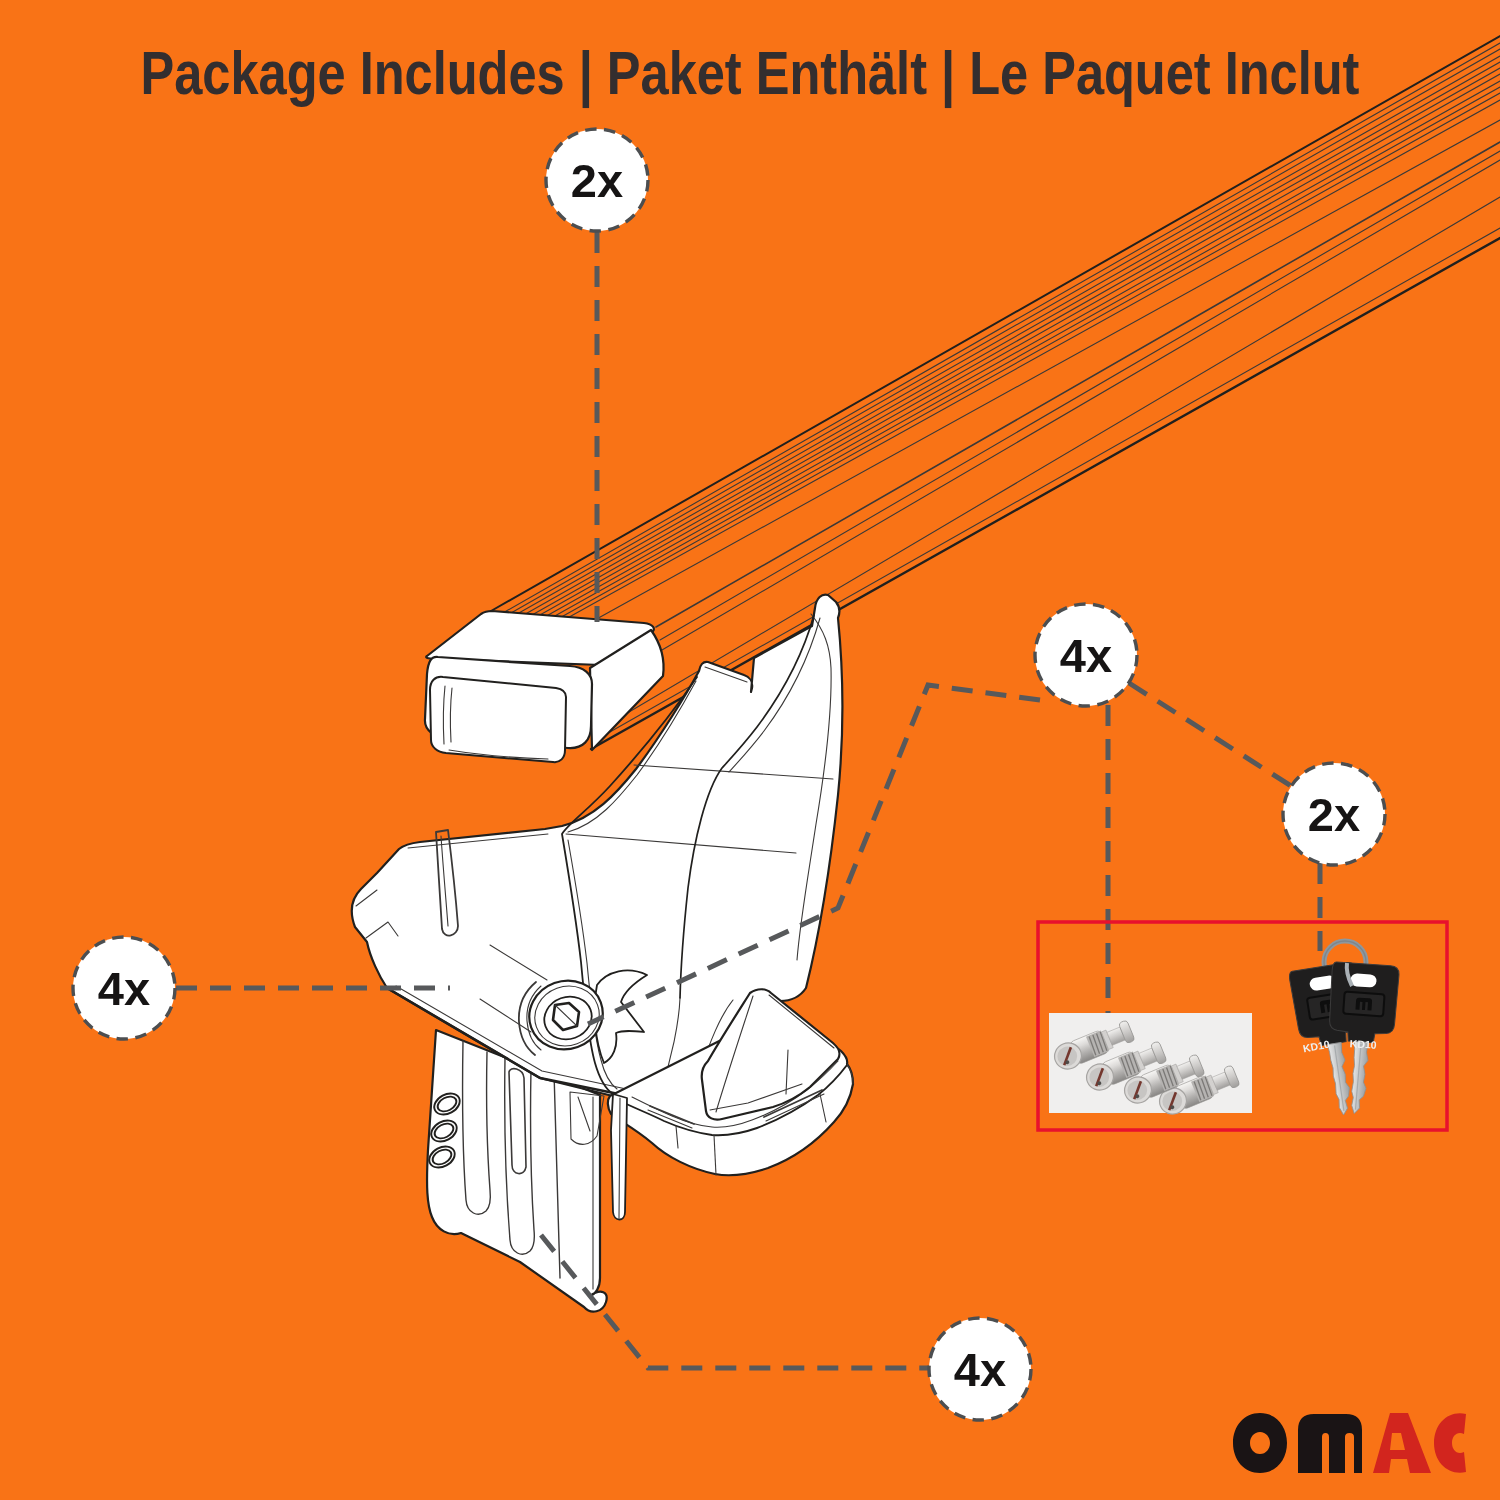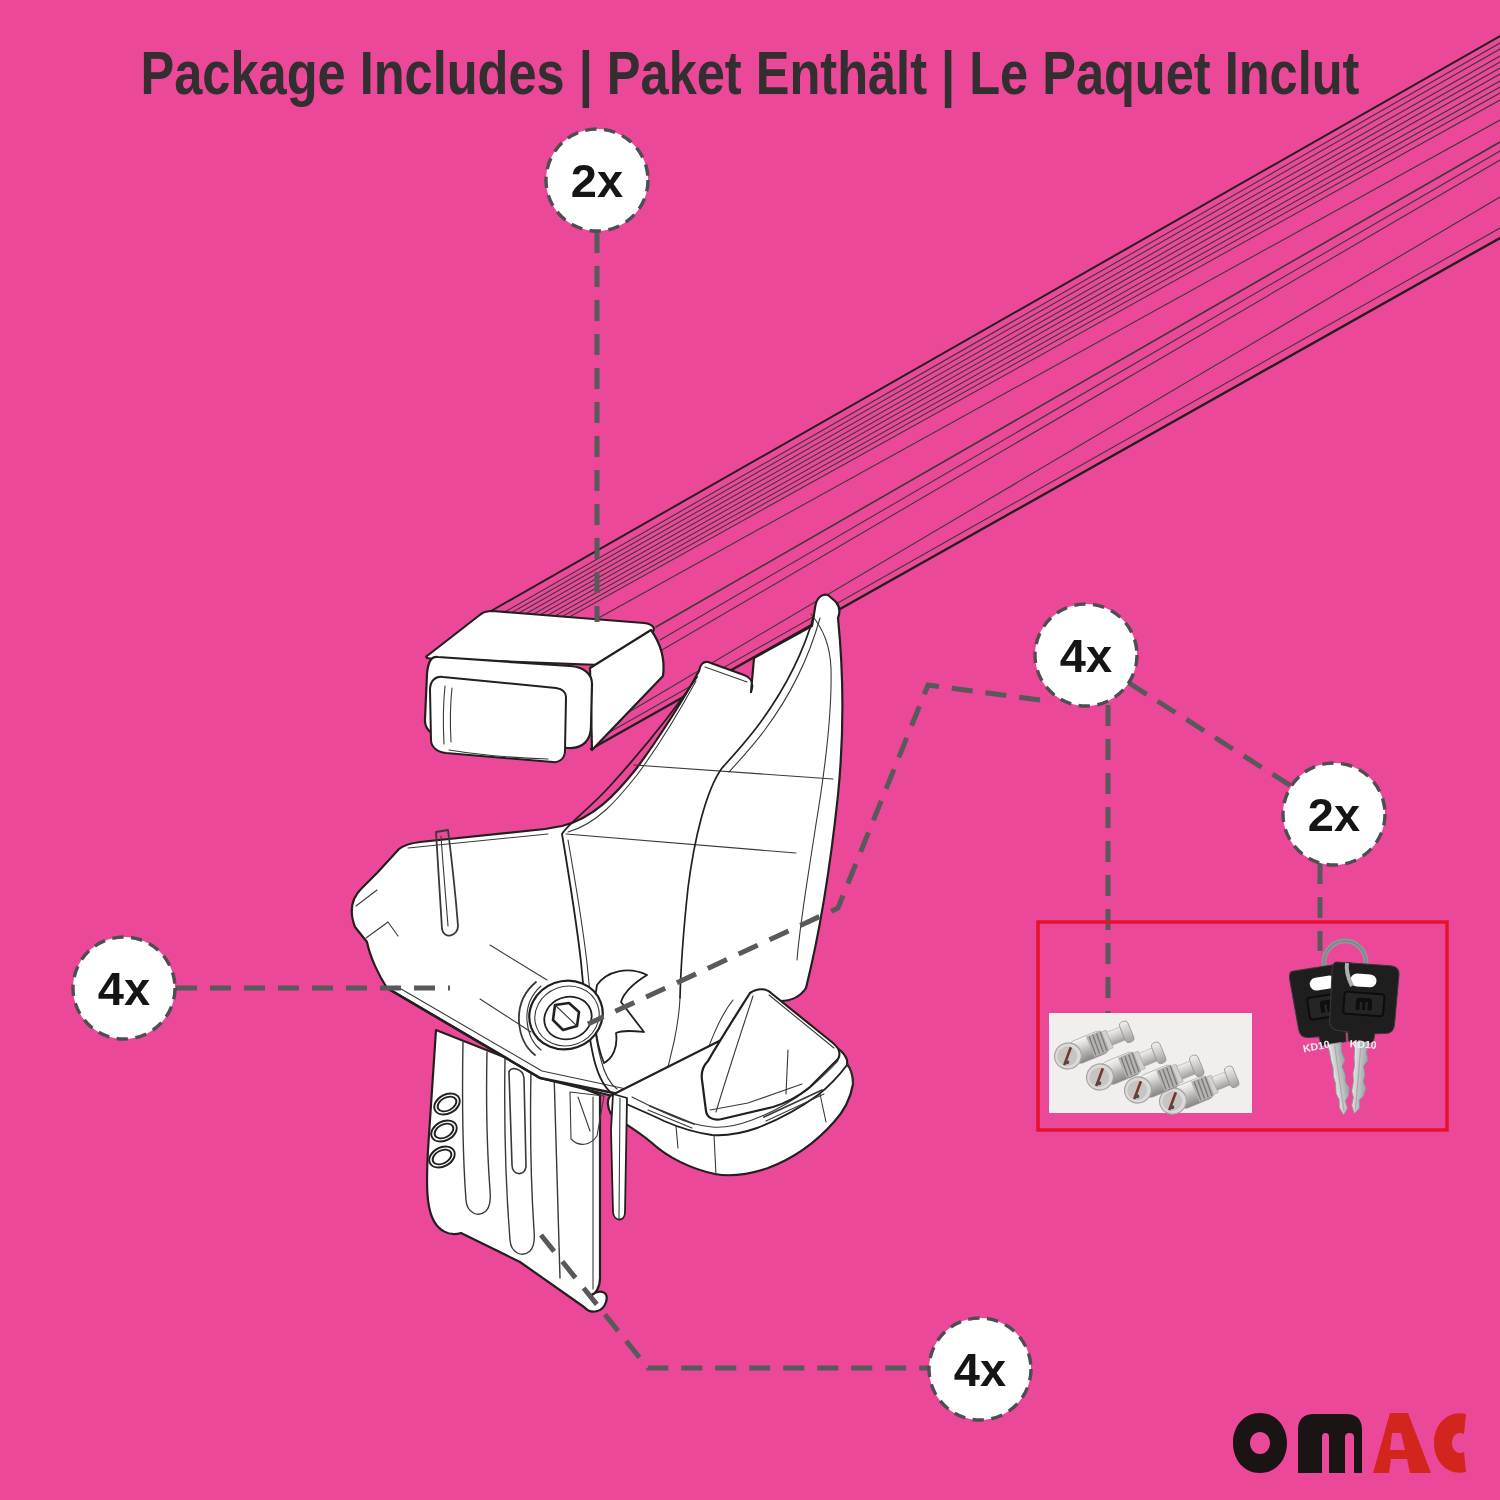--- a/index.html
+++ b/index.html
@@ -1,16 +1,16 @@
 <!DOCTYPE html>
 <html><head>
 <meta charset="utf-8">
 <style>
   html,body{margin:0;padding:0;background:#ffffff;}
-  #stage{position:relative;width:1500px;height:1500px;background:#ec4899;overflow:hidden;
+  #stage{position:relative;width:1500px;height:1500px;background:#f97316;overflow:hidden;
          font-family:"Liberation Sans",sans-serif;}
   #title{position:absolute;left:0;top:42px;width:1500px;text-align:center;white-space:nowrap;
          font-size:62px;font-weight:bold;line-height:1;color:#332e2f;
          transform:scaleX(0.815);transform-origin:750px 50%;}
   #art{position:absolute;left:0;top:0;width:1500px;height:1500px;}
   .ln{fill:none;stroke:#21201e;stroke-width:2;stroke-linejoin:round;stroke-linecap:round;}
   .lnt{fill:none;stroke:#3b3938;stroke-width:1.1;stroke-linejoin:round;stroke-linecap:round;}
   .fw{fill:#ffffff;stroke:#21201e;stroke-width:2.2;stroke-linejoin:round;}
   .dash{fill:none;stroke:#57595b;stroke-width:5;stroke-dasharray:21 13;stroke-linecap:butt;}
   .c-circ{fill:#ffffff;stroke:#4c4e50;stroke-width:3.4;stroke-dasharray:11.5 7.5;}

